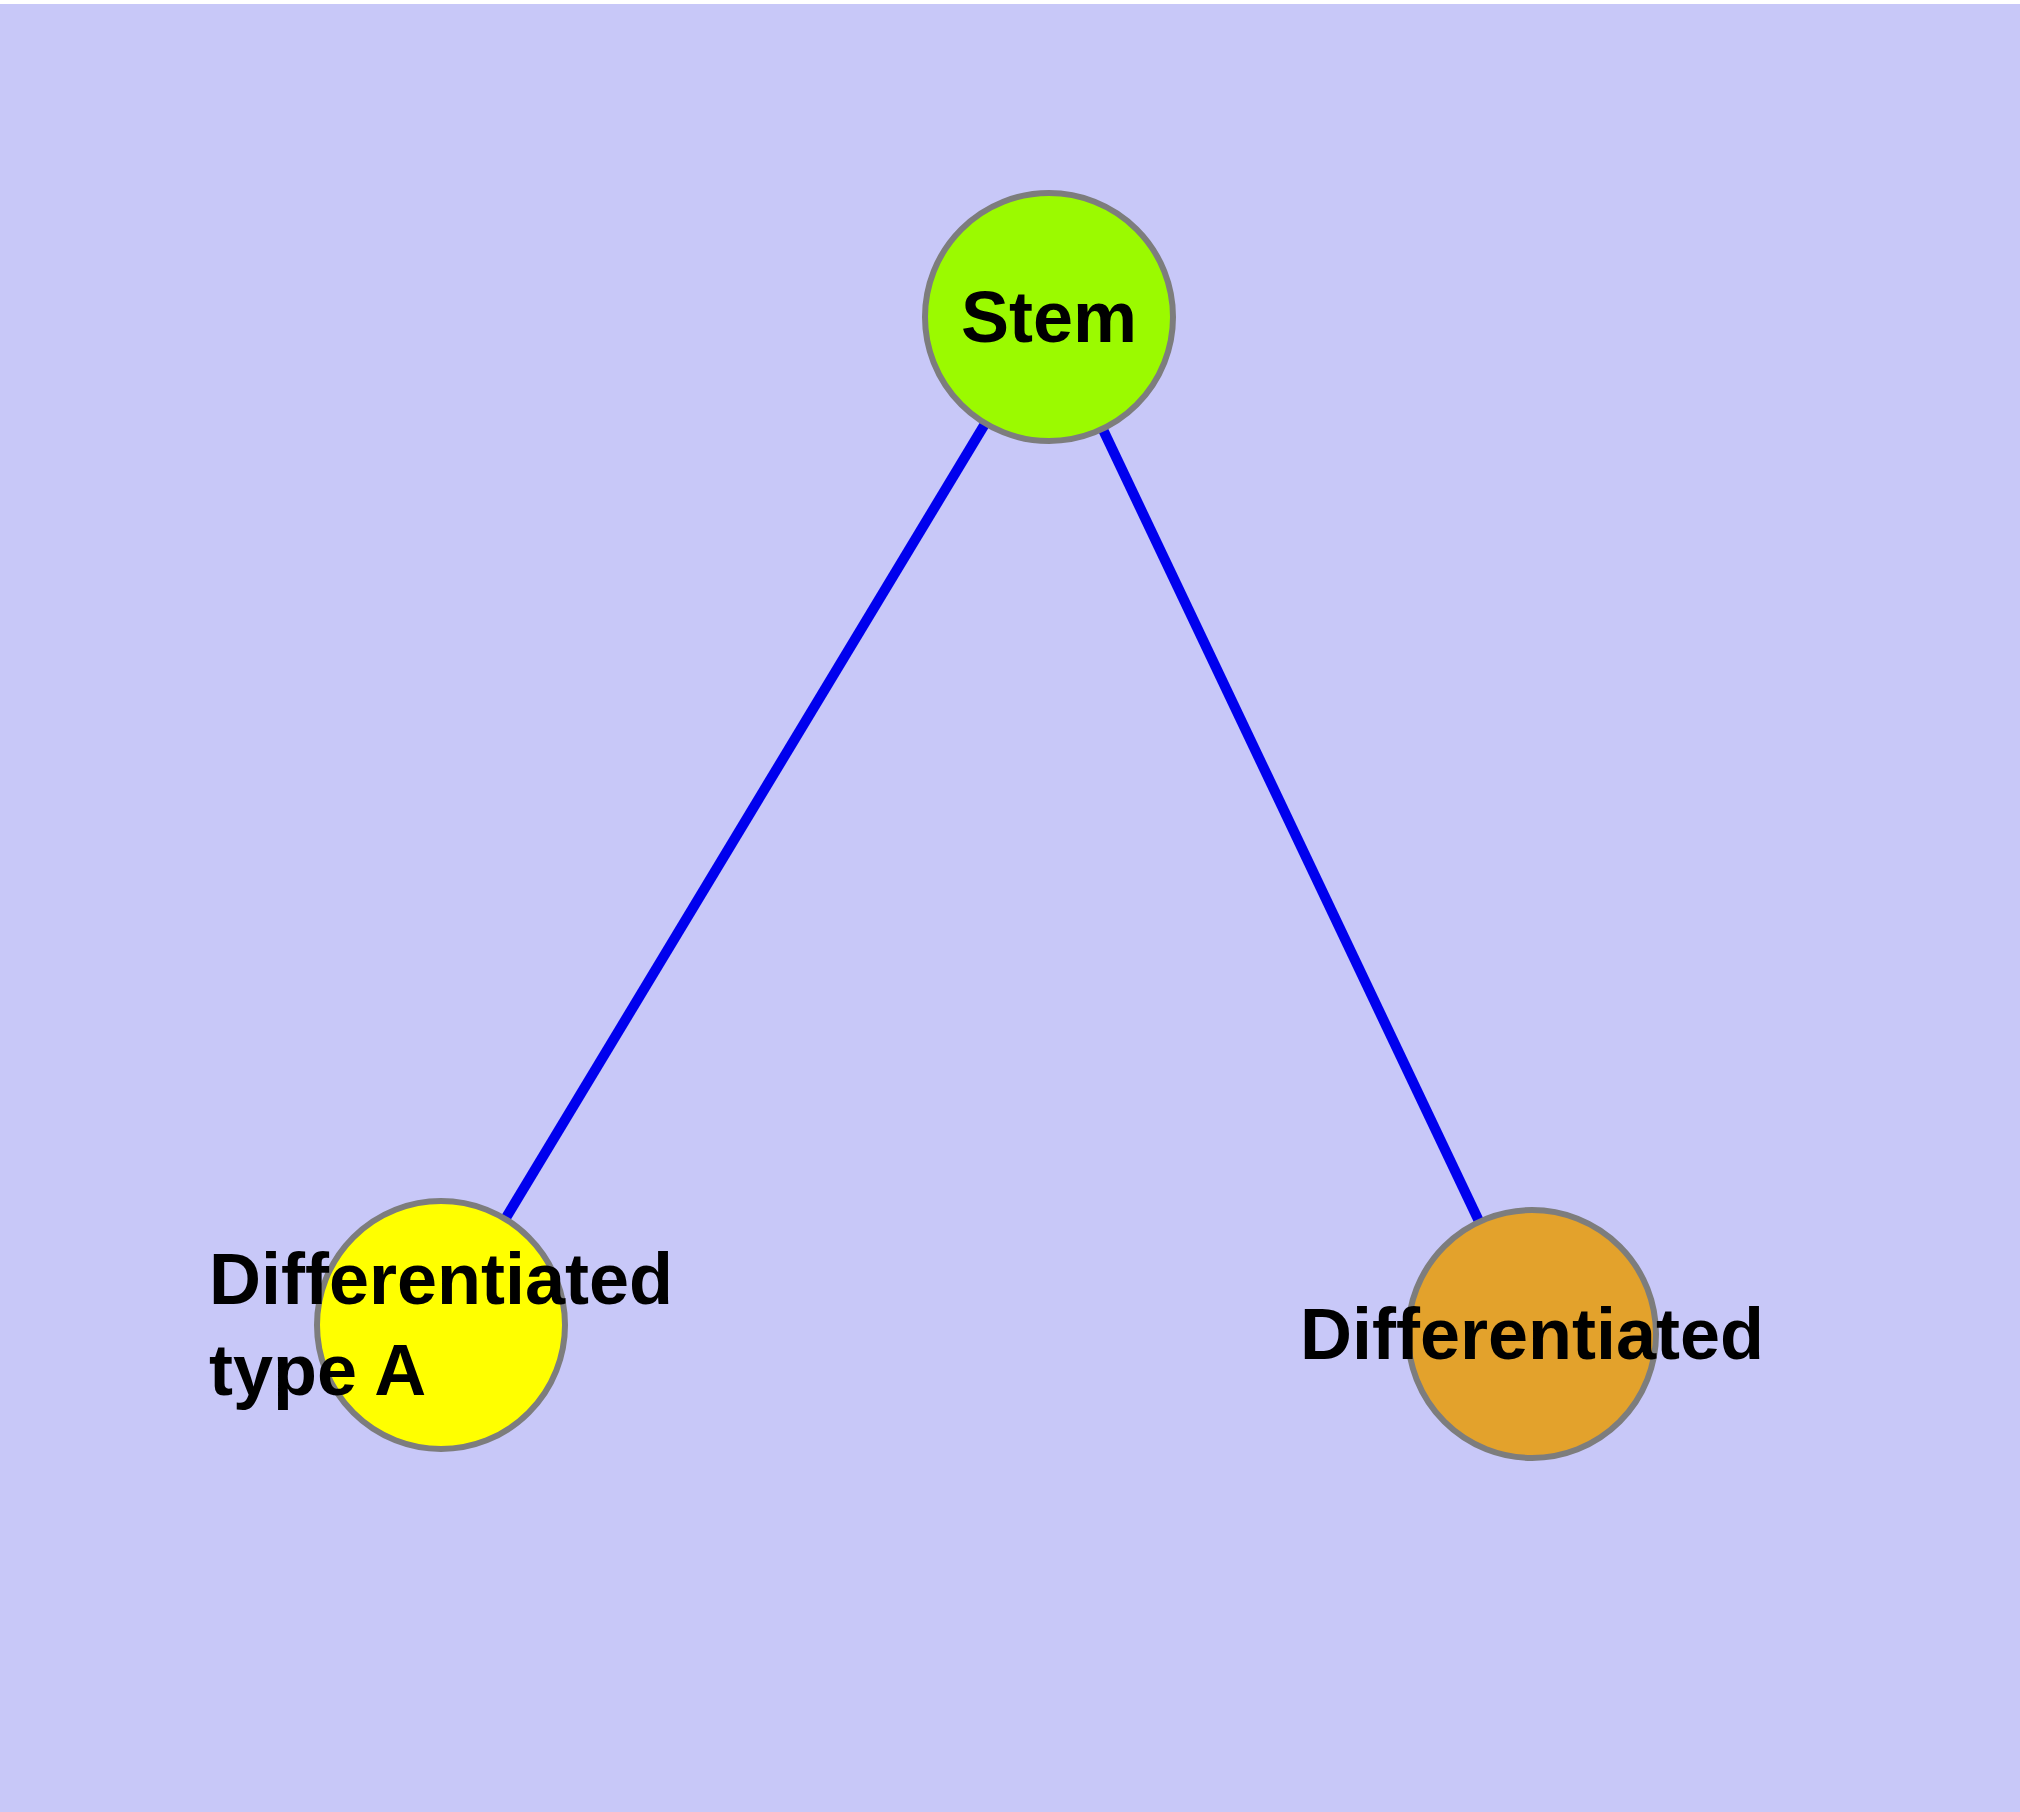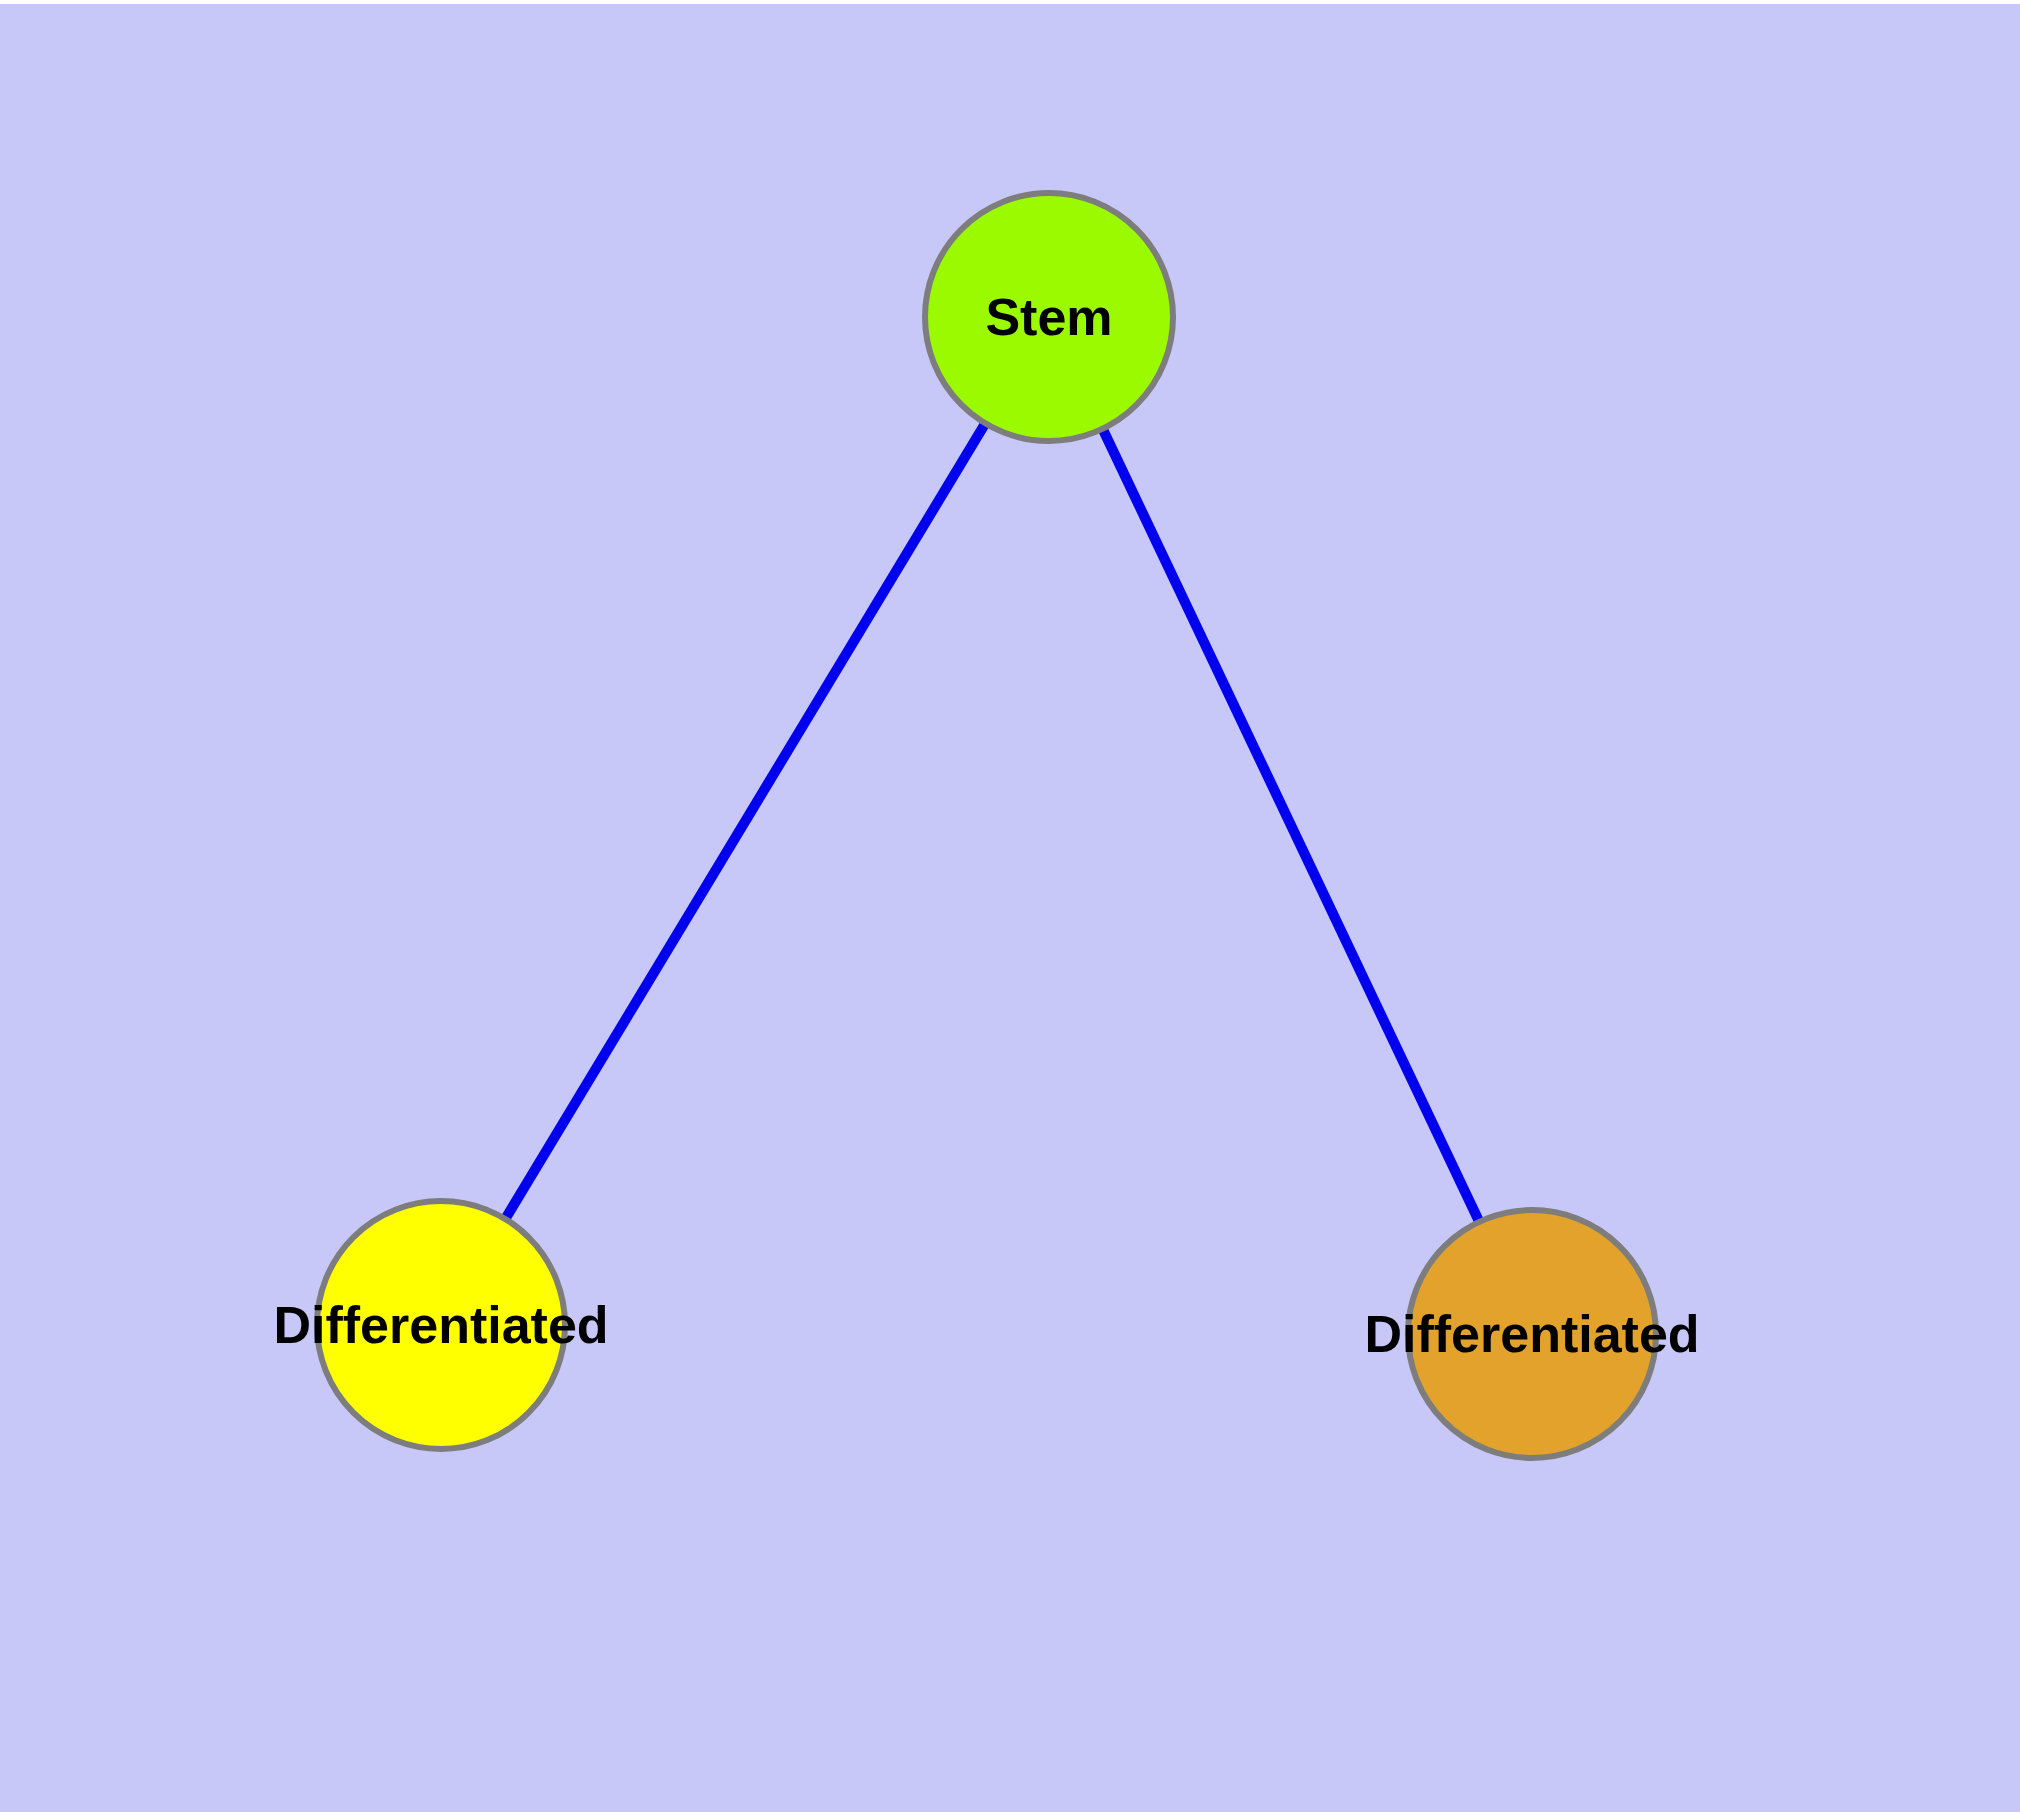--- a/index.html
+++ b/index.html
@@ -35,21 +35,21 @@
     box-sizing: border-box;
     z-index: 2;
   }
   .node-label {
     position: absolute;
     left: 50%;
     top: 50%;
     transform: translate(-50%, -50%);
     white-space: nowrap;
     font-weight: bold;
-    font-size: 52px;
+    font-size: 72px;
     line-height: 91px;
     color: #000000;
     z-index: 3;
   }
 </style>
 </head>
 <body>
 
 <div class="canvas">
   <svg class="edges-layer" id="edges-layer" width="2021" height="1812" viewBox="0 0 2384 2138">
@@ -58,20 +58,21 @@
     </svg>
   <div id="nodes-layer">
       <div class="node" style="left: 922px; top: 190px; width: 254px; height: 254px; background: rgb(155, 250, 0); border-color: rgb(125, 125, 125);">
         <div class="node-label" style="color: rgb(0, 0, 0);">
           <div>Stem</div>
         </div>
       </div>
       <div class="node" style="left: 314px; top: 1198px; width: 254px; height: 254px; background: rgb(255, 255, 0); border-color: rgb(125, 125, 125);">
         <div class="node-label" style="color: rgb(0, 0, 0);">
           <div>Differentiated</div>
+          <div>type A</div>
         </div>
       </div>
       <div class="node" style="left: 1405px; top: 1207px; width: 254px; height: 254px; background: rgb(227, 162, 44); border-color: rgb(125, 125, 125);">
         <div class="node-label" style="color: rgb(0, 0, 0);">
           <div>Differentiated</div>
         </div>
       </div>
     </div>
   <div class="top-strip"></div>
 </div>

